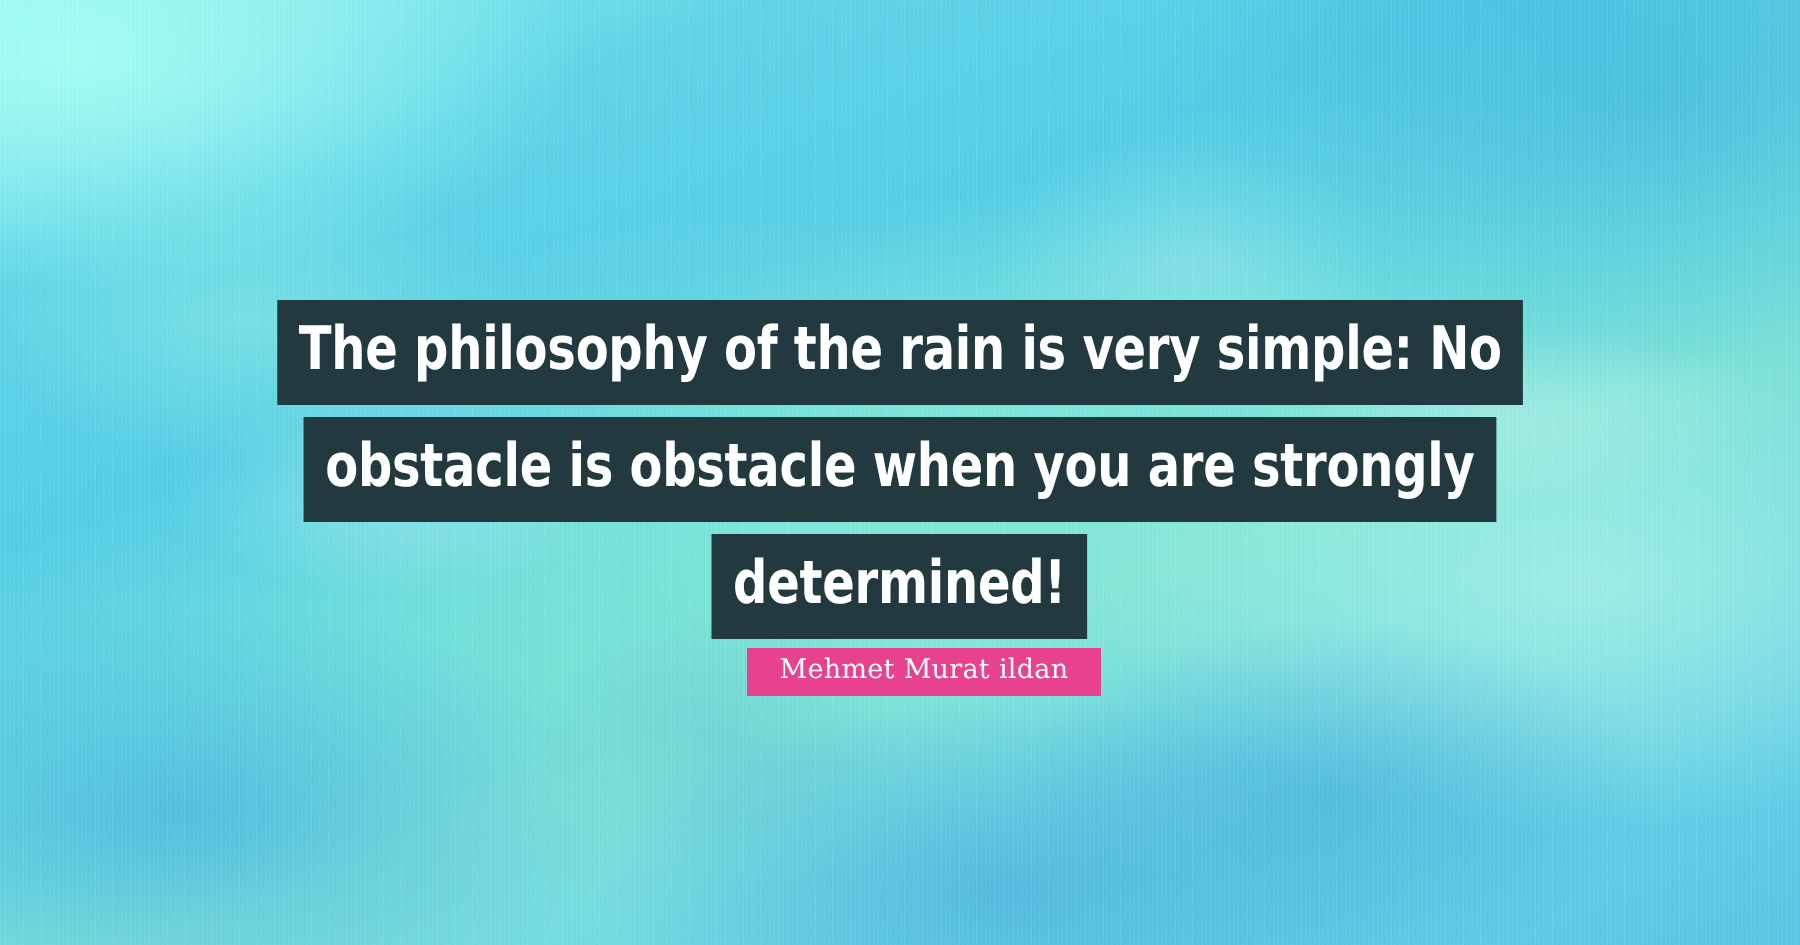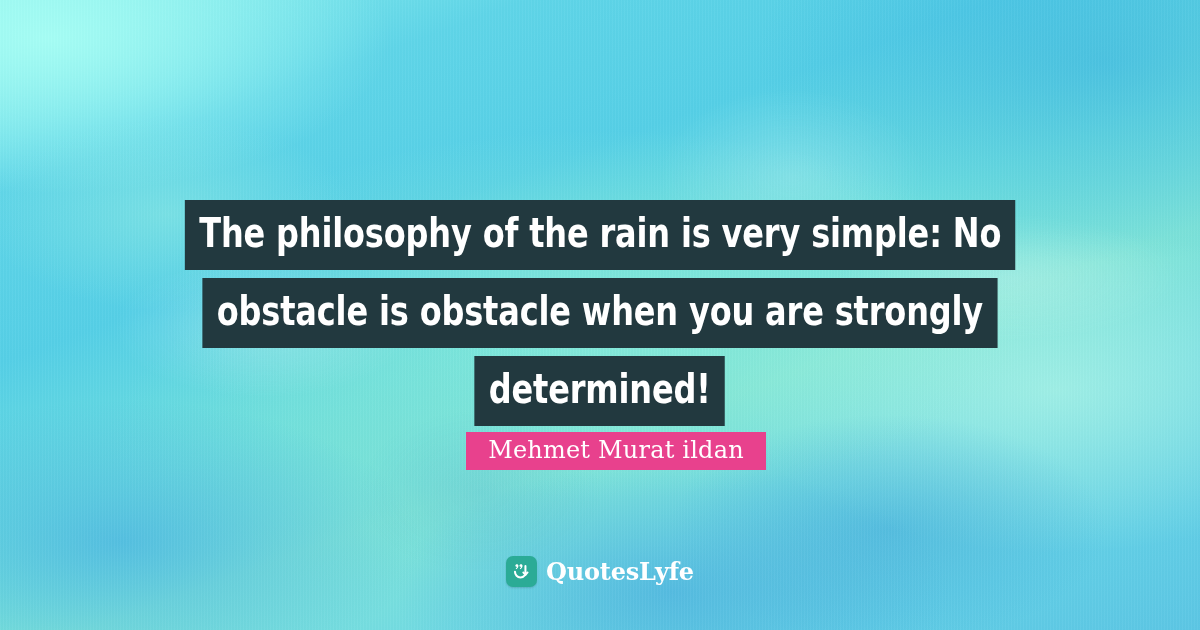--- a/index.html
+++ b/index.html
@@ -122,21 +122,21 @@
     left: 0;
     right: 0;
     display: flex;
     justify-content: center;
   }
   .attribution-badge {
     background: #e8418d;
     color: #ffffff;
     font-family: "DejaVu Serif", serif;
     font-weight: 400;
-    font-size: 24px;
+    font-size: 18px;
     line-height: 1;
     letter-spacing: 0.2px;
     padding: 6px 22px 8px 22px;
     white-space: nowrap;
     margin-left: 32px;
   }
 
   .brand {
     position: absolute;
     top: 556px;
@@ -184,29 +184,15 @@
     <div class="quote-block">
       <div class="quote-line">The philosophy of the rain is very simple: No</div>
       <div class="quote-line">obstacle is obstacle when you are strongly</div>
       <div class="quote-line">determined!</div>
     </div>
 
     <div class="attribution">
       <div class="attribution-badge">Mehmet Murat ildan</div>
     </div>
 
-    <div class="brand">
-      <span class="brand-mark">
-        <svg width="23" height="23" viewBox="0 0 24 24" aria-hidden="true">
-
-          <path d="M5.6 6.0 C5.6 5.1 6.3 4.5 7.2 4.5 C8.1 4.5 8.8 5.2 8.8 6.1 C8.8 7.6 7.9 8.9 6.6 9.6 L5.9 8.6 C6.6 8.2 7.1 7.7 7.3 7.2 C6.3 7.2 5.6 6.7 5.6 6.0 Z" fill="#ffffff"></path>
-          <path d="M9.9 6.0 C9.9 5.1 10.6 4.5 11.5 4.5 C12.4 4.5 13.1 5.2 13.1 6.1 C13.1 7.6 12.2 8.9 10.9 9.6 L10.2 8.6 C10.9 8.2 11.4 7.7 11.6 7.2 C10.6 7.2 9.9 6.7 9.9 6.0 Z" fill="#ffffff"></path>
-
-          <path d="M5.2 12.3 C5.2 15.6 7.7 18.2 10.9 18.2 C12.6 18.2 14.1 17.5 15.1 16.3" fill="none" stroke="#ffffff" stroke-width="2.1" stroke-linecap="round"></path>
-          <path d="M16.1 6.2 L16.1 15.1" fill="none" stroke="#ffffff" stroke-width="2.1" stroke-linecap="round"></path>
-          <path d="M13.9 13.0 L16.1 15.6 L18.3 13.0" fill="none" stroke="#ffffff" stroke-width="2.1" stroke-linecap="round" stroke-linejoin="round"></path>
-        </svg>
-      </span>
-      <span class="brand-name">QuotesLyfe</span>
-    </div>
 
   </div>
 </div>
 
 </body></html>

